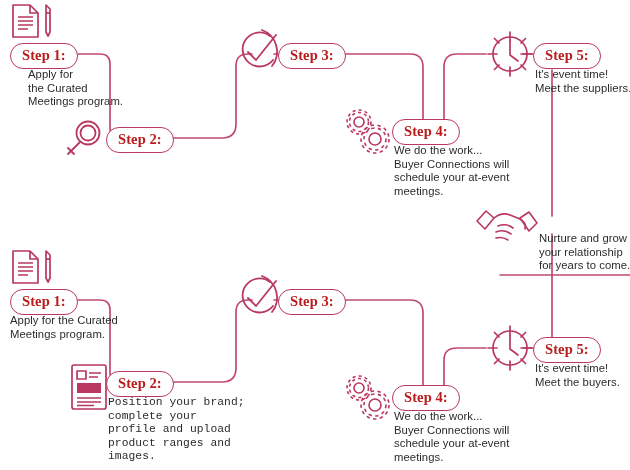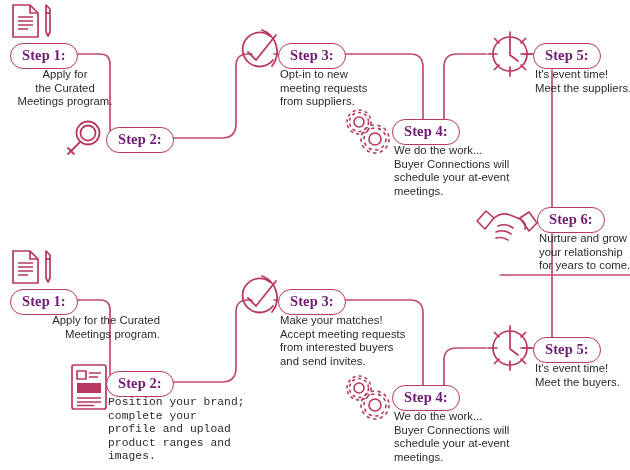--- a/index.html
+++ b/index.html
@@ -10,21 +10,21 @@
   }
   #stage{position:absolute;left:0;top:0;width:630px;height:470px;}
   
   #wires{position:absolute;left:0;top:0;width:630px;height:470px;z-index:1;}
   .icon{position:absolute;z-index:2;}
   .pill{
     position:absolute;z-index:3;
     background:#ffffff;
     border:1.6px solid #b8385f;
     border-radius:999px;
-    color:#701a75;
+    color:#b91c1c;
     font-family:"Liberation Serif",serif;
     font-weight:700;
     font-size:14.5px;
     line-height:1;
     padding:4px 11px 5px 11px;
     white-space:nowrap;
     letter-spacing:.1px;
   }
   .body-text{
     position:absolute;z-index:3;
@@ -176,62 +176,54 @@
   <div class="icon" style="left:484px;top:322px;width:52px;height:52px;">
     <svg viewBox="0 0 52 52" width="52" height="52" fill="none" stroke="#b8385f" stroke-width="1.7" stroke-linecap="round">
       <circle cx="26" cy="26" r="17"></circle>
       <path d="M26 4 V13 M26 39 V48 M4 26 H13 M39 26 H48"></path>
       <path d="M10.5 10.5 L15 15 M41.5 10.5 L37 15 M10.5 41.5 L15 37 M41.5 41.5 L37 37"></path>
       <path d="M26 13 V27 L34 33"></path>
     </svg>
   </div>
 
   <div class="pill" style="left:10px;top:43px;">Step 1:</div>
-  <div class="body-text" style="left:0;top:68px;width:130px;text-align:center;">Apply for
+  <div class="body-text" style="left:28px;top:68px;width:130px;">Apply for
 the Curated
 Meetings program.</div>
 
   <div class="pill" style="left:106px;top:127px;">Step 2:</div>
 
   <div class="pill" style="left:278px;top:43px;">Step 3:</div>
-  <div class="body-text" style="left:280px;top:68px;width:140px;">Opt-in to new
-meeting requests
-from suppliers.</div>
 
   <div class="pill" style="left:392px;top:119px;">Step 4:</div>
   <div class="body-text" style="left:394px;top:144px;width:150px;">We do the work...
 Buyer Connections will
 schedule your at-event
 meetings.</div>
 
   <div class="pill" style="left:533px;top:43px;">Step 5:</div>
   <div class="body-text" style="left:535px;top:68px;width:100px;">It's event time!
 Meet the suppliers.</div>
 
-  <div class="pill" style="left:537px;top:207px;">Step 6:</div>
   <div class="body-text" style="left:539px;top:232px;width:100px;">Nurture and grow
 your relationship
 for years to come.</div>
 
   <div class="pill" style="left:10px;top:289px;">Step 1:</div>
-  <div class="body-text" style="left:10px;top:314px;width:150px;text-align:right;">Apply for the Curated
+  <div class="body-text" style="left:10px;top:314px;width:150px;">Apply for the Curated
 Meetings program.</div>
 
   <div class="pill" style="left:106px;top:371px;">Step 2:</div>
   <div class="body-text" style="left:108px;top:396px;width:140px;font-family:Liberation Mono, monospace;">Position your brand;
 complete your
 profile and upload
 product ranges and
 images.</div>
 
   <div class="pill" style="left:278px;top:289px;">Step 3:</div>
-  <div class="body-text" style="left:280px;top:314px;width:150px;">Make your matches!
-Accept meeting requests
-from interested buyers
-and send invites.</div>
 
   <div class="pill" style="left:392px;top:385px;">Step 4:</div>
   <div class="body-text" style="left:394px;top:410px;width:150px;">We do the work...
 Buyer Connections will
 schedule your at-event
 meetings.</div>
 
   <div class="pill" style="left:533px;top:337px;">Step 5:</div>
   <div class="body-text" style="left:535px;top:362px;width:100px;">It's event time!
 Meet the buyers.</div>

